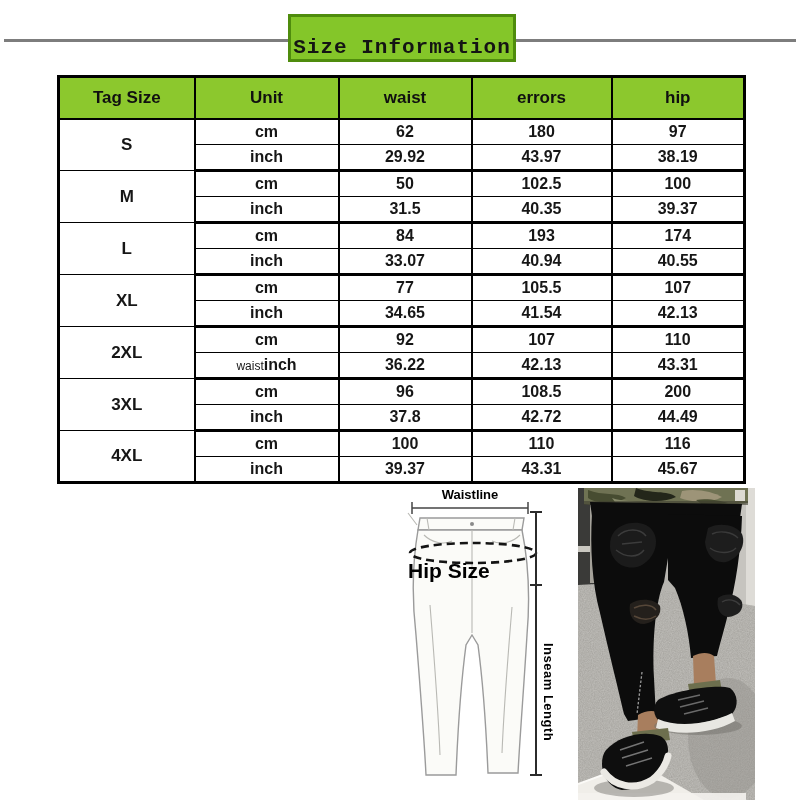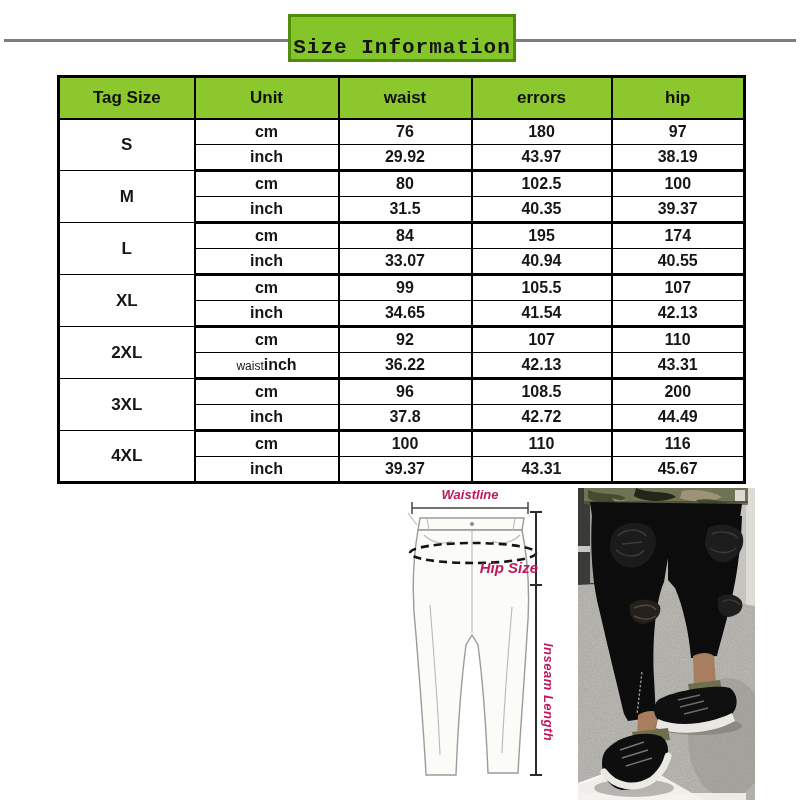--- a/index.html
+++ b/index.html
@@ -24,23 +24,23 @@
   .size-table tr.cm-row td{border-bottom:1px solid var(--table-border,#000);}
   .size-table tr.inch-row td{border-bottom:3px solid var(--table-border,#000);}
   .size-table td.tag{font-size:17px;border-bottom:3px solid var(--table-border,#000);background:#fff;}
   .pfx{font-size:12px;font-weight:normal;}
 
   
   .notes{position:absolute;left:66px;top:562px;font-family:"Liberation Mono",monospace;
          font-size:16px;line-height:30px;color:#1c1c1c;white-space:pre;}
 
   
-  .lbl{position:absolute;font-weight:bold;color:#be185d;font-style:italic;}
+  .lbl{position:absolute;font-weight:bold;color:#000000;}
   .lbl-waistline{left:400px;top:487px;width:140px;text-align:center;font-size:13px;}
-  .lbl-hip{left:392px;top:559px;width:146px;text-align:right;font-size:15px;}
+  .lbl-hip{left:408px;top:559px;width:146px;text-align:left;font-size:21px;}
   .lbl-inseam{left:541px;top:643px;writing-mode:vertical-rl;font-size:13px;letter-spacing:.5px;}
 
   .sketch{position:absolute;left:400px;top:485px;}
   .photo{position:absolute;left:578px;top:488px;}
 </style>
 </head>
 <body>
 
 <div class="canvas">
 
@@ -63,60 +63,60 @@
         <th>Unit</th>
         <th>waist</th>
         <th>errors</th>
         <th>hip</th>
       </tr>
     </thead>
     <tbody>
       <tr class="cm-row">
         <td class="tag" rowspan="2">S</td>
         <td>cm</td>
-        <td>76</td>
+        <td>62</td>
         <td>180</td>
         <td>97</td>
       </tr>
       <tr class="inch-row">
         <td><span class="pfx"></span><span>inch</span></td>
         <td>29.92</td>
         <td>43.97</td>
         <td>38.19</td>
       </tr>
       <tr class="cm-row">
         <td class="tag" rowspan="2">M</td>
         <td>cm</td>
-        <td>80</td>
+        <td>50</td>
         <td>102.5</td>
         <td>100</td>
       </tr>
       <tr class="inch-row">
         <td><span class="pfx"></span><span>inch</span></td>
         <td>31.5</td>
         <td>40.35</td>
         <td>39.37</td>
       </tr>
       <tr class="cm-row">
         <td class="tag" rowspan="2">L</td>
         <td>cm</td>
         <td>84</td>
-        <td>195</td>
+        <td>193</td>
         <td>174</td>
       </tr>
       <tr class="inch-row">
         <td><span class="pfx"></span><span>inch</span></td>
         <td>33.07</td>
         <td>40.94</td>
         <td>40.55</td>
       </tr>
       <tr class="cm-row">
         <td class="tag" rowspan="2">XL</td>
         <td>cm</td>
-        <td>99</td>
+        <td>77</td>
         <td>105.5</td>
         <td>107</td>
       </tr>
       <tr class="inch-row">
         <td><span class="pfx"></span><span>inch</span></td>
         <td>34.65</td>
         <td>41.54</td>
         <td>42.13</td>
       </tr>
       <tr class="cm-row">

